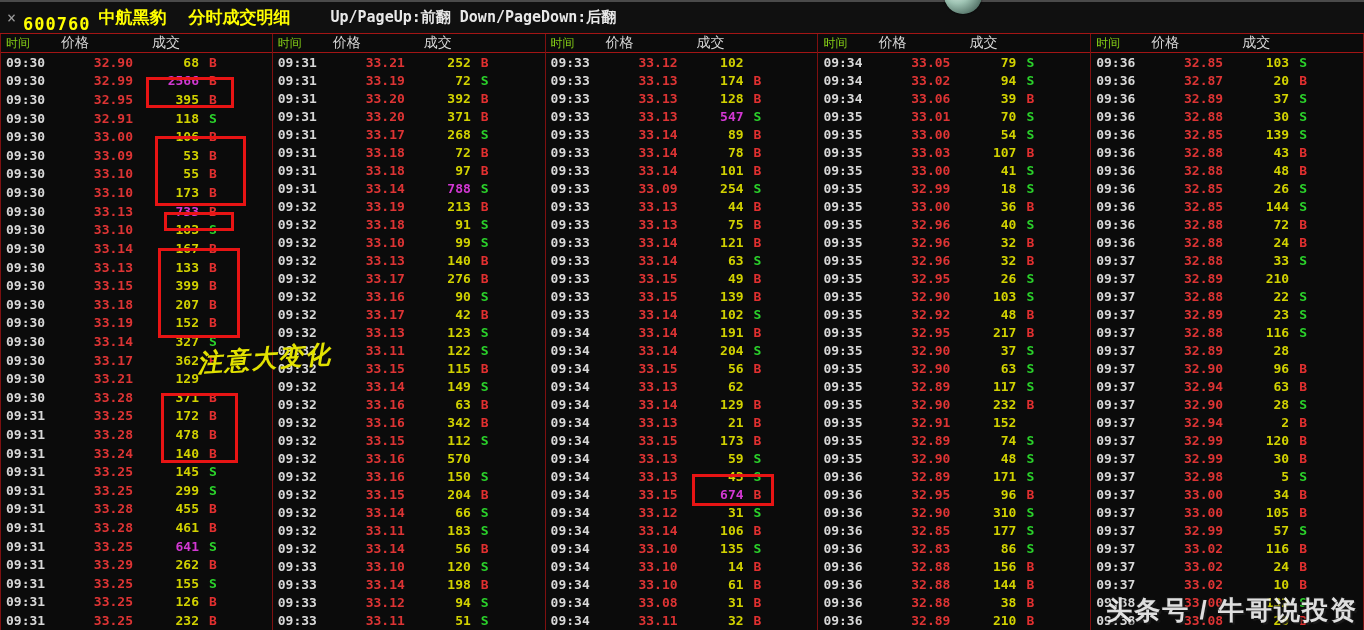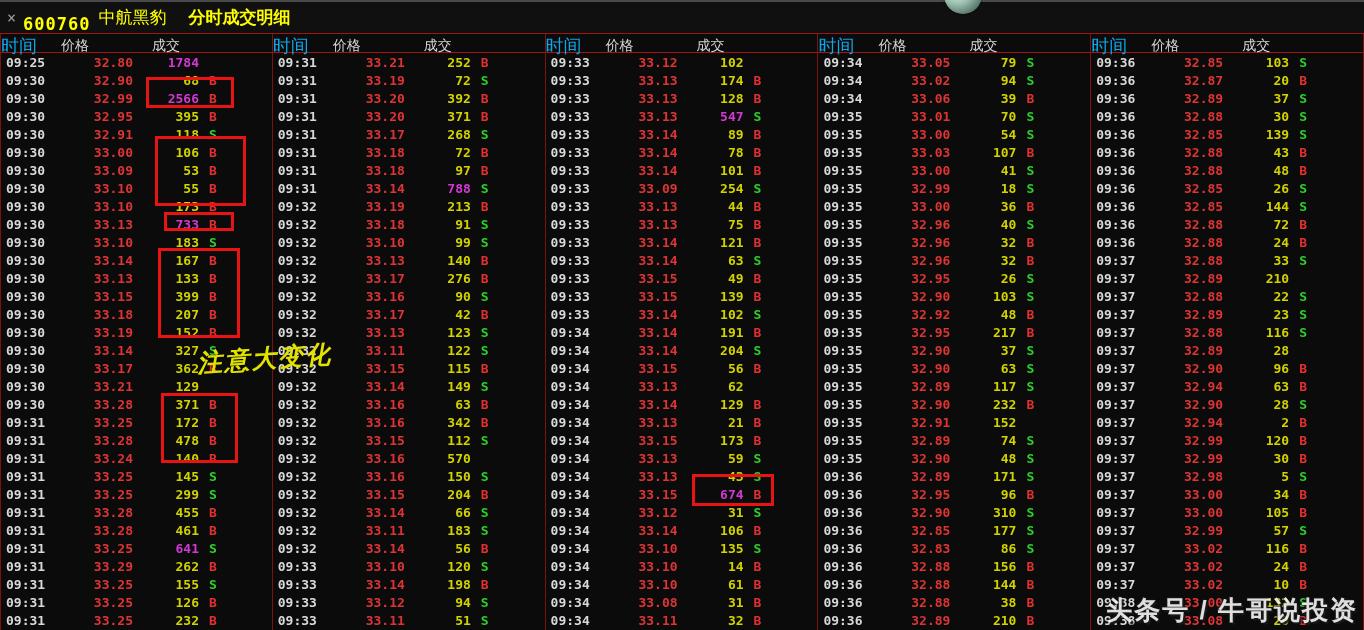--- a/index.html
+++ b/index.html
@@ -3,34 +3,34 @@
 <meta charset="utf-8">
 <style>
   html,body{margin:0;padding:0;background:#000;}
   .screen{position:relative;width:1364px;height:630px;background:#0b0b0b;overflow:hidden;
           font-family:"DejaVu Sans Mono","Liberation Mono",monospace;}
   
   .titlebar{position:absolute;left:0;top:0;width:100%;height:33px;background:#101010;
             border-top:2px solid #4a4a4a;box-sizing:border-box;display:flex;align-items:center;}
   .close{color:#9a9a9a;font-size:15px;margin-left:7px;cursor:default;}
   .code{color:#ffff00;font-weight:bold;font-size:17px;margin-left:7px;letter-spacing:1px;margin-top:12px;}
-  .sname{color:#ffff00;font-weight:normal;font-size:17px;margin-left:8px;}
+  .sname{color:#ffff00;font-weight:bold;font-size:17px;margin-left:8px;}
   .vtitle{color:#ffff00;font-weight:bold;font-size:17px;margin-left:22px;}
   .hint{color:#e8e8e8;font-weight:bold;font-size:15px;margin-left:40px;}
   .sphere{position:absolute;left:944px;top:-26px;width:38px;height:38px;border-radius:50%;
           background:radial-gradient(circle at 35% 35%, #eaf5ef 0%, #9fc4b4 40%, #27423a 100%);
           box-shadow:0 0 2px #000;}
   
   .table{position:absolute;left:0;top:33px;width:1364px;height:597px;display:flex;
          border-top:1px solid #a31515;box-sizing:border-box;}
   .panel{width:272.8px;box-sizing:border-box;border-right:1px solid #7e1010;display:flex;flex-direction:column;}
   .panel:first-child{border-left:1px solid #7e1010;}
   .phead{height:19px;display:grid;grid-template-columns:60px 72px 66px 1fr;align-items:center;
          border-bottom:1px solid #a31515;box-sizing:border-box;}
-  .phead .h1{color:#0ea5e9;font-size:18px;}
+  .phead .h1{color:#84cc16;font-size:12px;padding-left:5px;}
   .phead .h2{color:#d6d6d6;font-size:14px;text-align:left;}
   .phead .h3{color:#d6d6d6;font-size:14px;text-align:center;}
   .rows{flex:1;display:flex;flex-direction:column;}
   .row{flex:1;display:grid;grid-template-columns:60px 72px 66px 1fr;align-items:center;
        font-size:13px;font-weight:bold;}
   .c-time{color:#d8d8d8;padding-left:5px;font-weight:bold;}
   .c-price{color:#dd3434;text-align:right;}
   .c-vol{text-align:right;color:#d2d200;}
   .c-vol.mag{color:#d338d3;}
   .c-flag{padding-left:10px;}
@@ -48,38 +48,33 @@
 </head>
 <body>
 
 <div class="screen">
 
   <div class="titlebar">
     <span class="close">×</span>
     <span class="code">600760</span>
     <span class="sname">中航黑豹</span>
     <span class="vtitle">分时成交明细</span>
+    <span class="hint">Up/PageUp:前翻 Down/PageDown:后翻</span>
     <div class="sphere"></div>
   </div>
 
   <div class="table" id="table">
       <div class="panel">
         <div class="phead">
           <span class="h1">时间</span>
           <span class="h2">价格</span>
           <span class="h3">成交</span>
           <span></span>
         </div>
         <div class="rows">
-          <div class="row">
-            <span class="c-time">09:25</span>
-            <span class="c-price">32.80</span>
-            <span class="c-vol mag">1784</span>
-            <span class="c-flag "></span>
-          </div>
           <div class="row">
             <span class="c-time">09:30</span>
             <span class="c-price">32.90</span>
             <span class="c-vol">68</span>
             <span class="c-flag b">B</span>
           </div>
           <div class="row">
             <span class="c-time">09:30</span>
             <span class="c-price">32.99</span>
             <span class="c-vol mag">2566</span>

